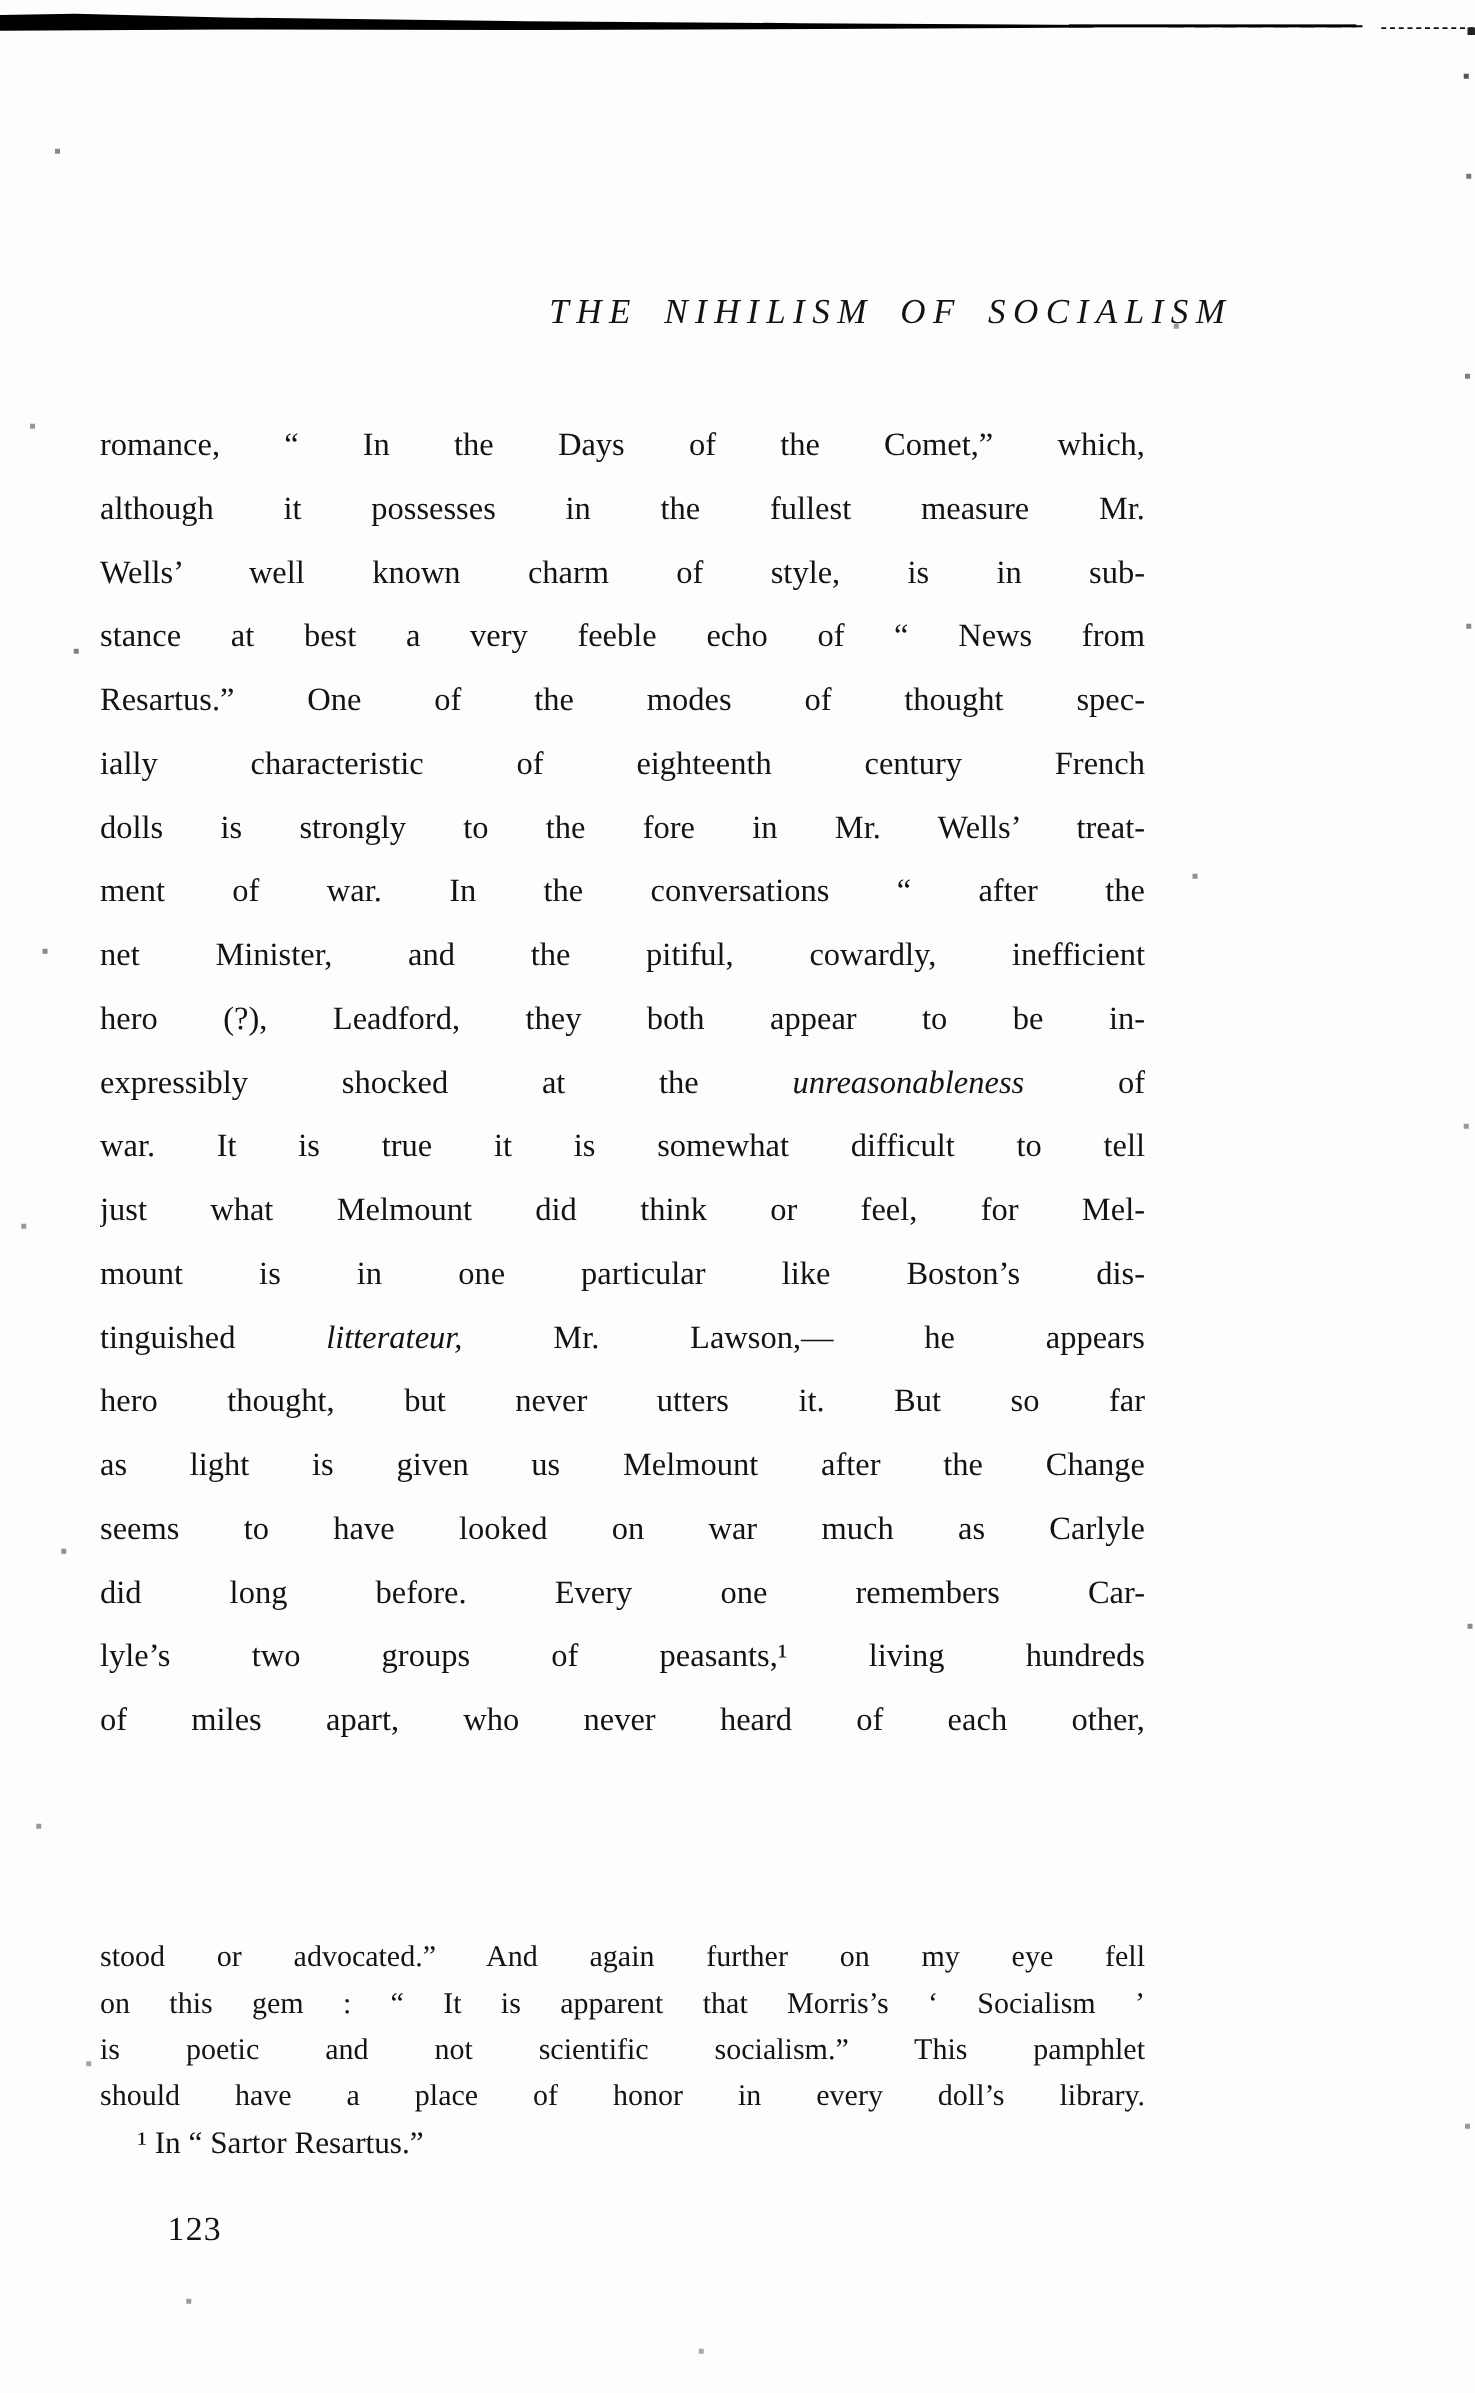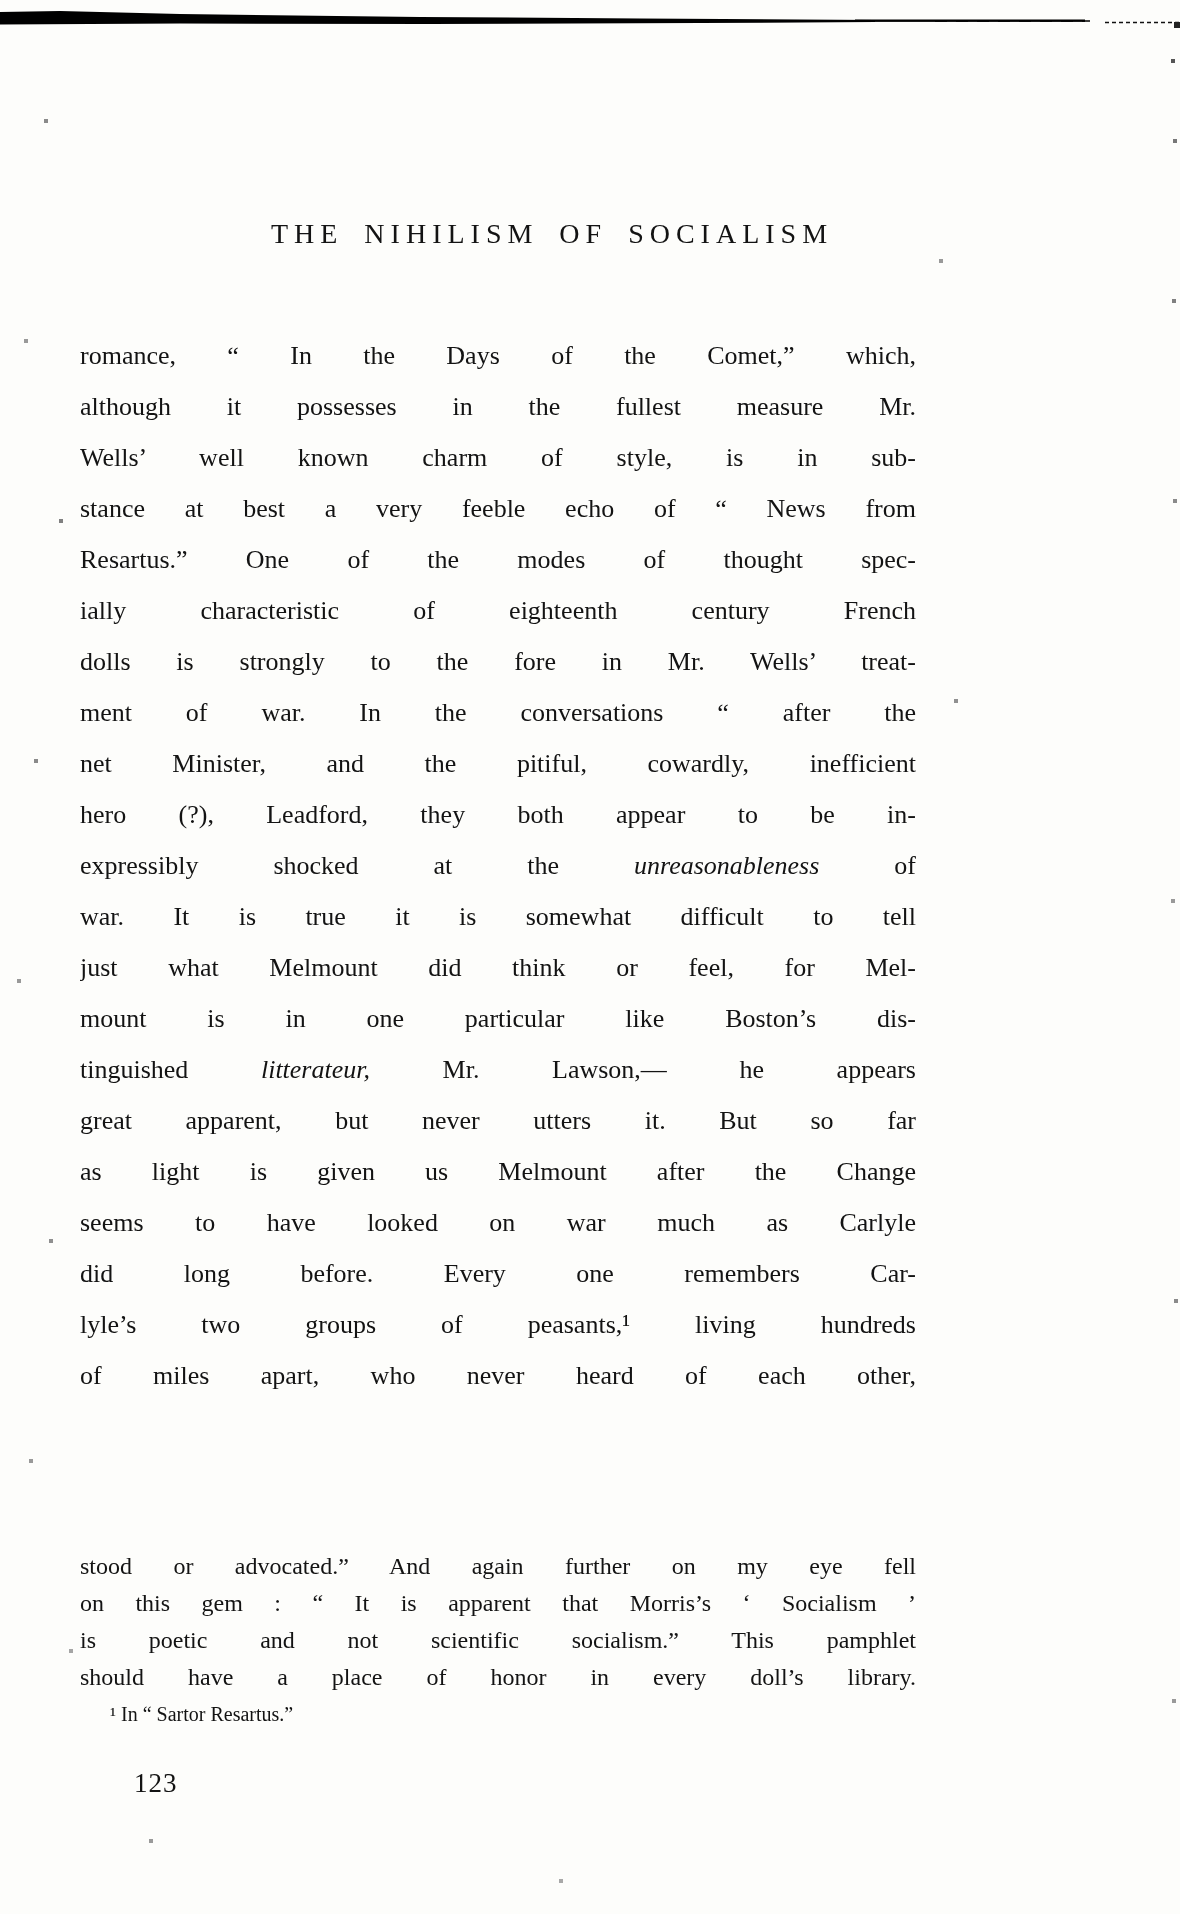--- a/index.html
+++ b/index.html
@@ -31,28 +31,29 @@
   }
   .column {
     position: absolute;
     left: 80px; top: 0;
     width: 836px;
   }
   .running-head {
     position: absolute;
     top: 218px; left: 0;
     width: 100%;
-    margin: 0;
+    margin: 16px;
     transform: translateX(54px);
-    text-align: center;
+    text-align: right;
     font-size: 28px;
     font-weight: normal;
     letter-spacing: 6px;
     word-spacing: 8px;
     white-space: nowrap;
+    font-style: italic;
   }
   .body-text {
     position: absolute;
     top: 330px; left: 0;
     width: 100%;
   }
   .bline {
     height: 51px;
     line-height: 51px;
     font-size: 26px;
@@ -69,21 +70,21 @@
     height: 37px;
     line-height: 37px;
     font-size: 24px;
     text-align: justify;
     text-align-last: justify;
     overflow: hidden;
   }
   .fn-ref {
     height: 37px;
     line-height: 37px;
-    font-size: 20px;
+    font-size: 25px;
     padding-left: 30px;
     text-align: right;
     text-align-last: left;
   }
   .pagenum {
     position: absolute;
     top: 1768px; left: 0;
     width: 100%;
     transform: translateX(54px);
     text-align: left;
@@ -118,21 +119,21 @@
         <div class="bline"><span>ially characteristic of eighteenth century French</span></div>
         <div class="bline"><span>dolls is strongly to the fore in Mr. Wells’ treat-</span></div>
         <div class="bline"><span>ment of war.  In the conversations “ after the</span></div>
         <div class="bline"><span>net Minister, and the pitiful, cowardly, inefficient</span></div>
         <div class="bline"><span>hero (?), Leadford, they both appear to be in-</span></div>
         <div class="bline"><span>expressibly shocked at the </span><span class="it">unreasonableness</span><span> of</span></div>
         <div class="bline"><span>war.  It is true it is somewhat difficult to tell</span></div>
         <div class="bline"><span>just what Melmount did think or feel, for Mel-</span></div>
         <div class="bline"><span>mount is in one particular like Boston’s dis-</span></div>
         <div class="bline"><span>tinguished </span><span class="it">litterateur,</span><span> Mr. Lawson,— he appears</span></div>
-        <div class="bline"><span>great apparent, but never utters it.  But so far</span></div>
+        <div class="bline"><span>hero thought, but never utters it.  But so far</span></div>
         <div class="bline"><span>as light is given us Melmount after the Change</span></div>
         <div class="bline"><span>seems to have looked on war much as Carlyle</span></div>
         <div class="bline"><span>did long before.  Every one remembers Car-</span></div>
         <div class="bline"><span>lyle’s two groups of peasants,¹ living hundreds</span></div>
         <div class="bline"><span>of miles apart, who never heard of each other,</span></div>
       </div>
 
     <div class="footnote">
       <div id="footnote-lines">
           <div class="fline"><span>stood or advocated.”  And again further on my eye fell</span></div>

